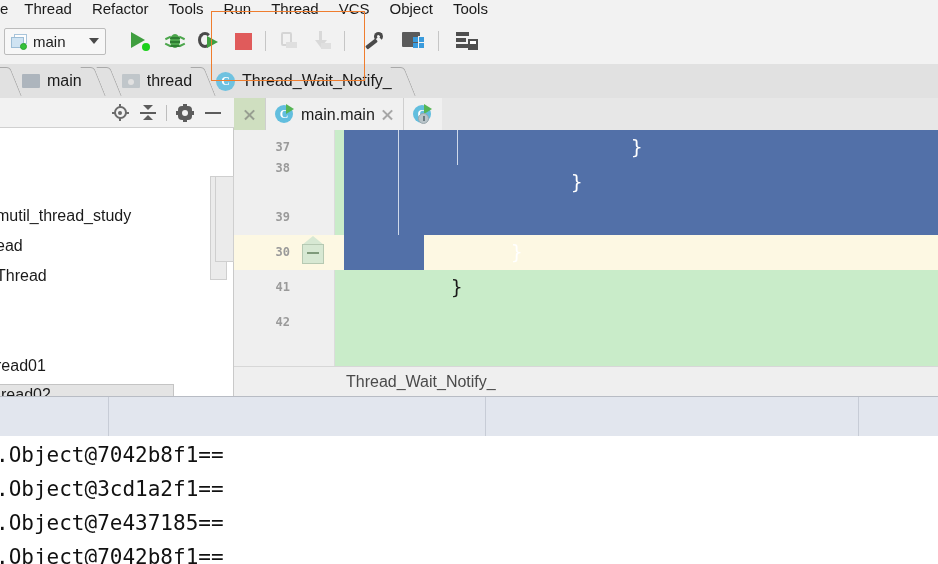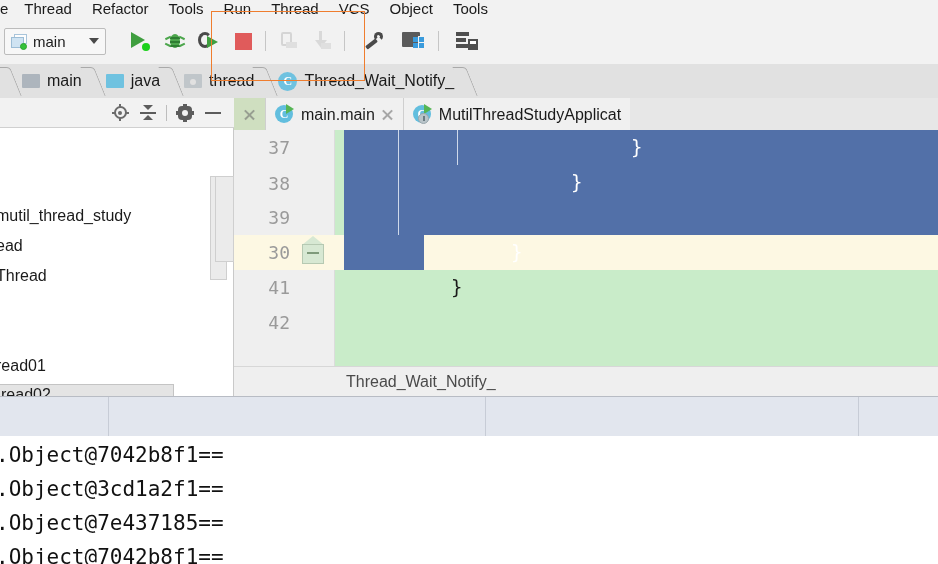--- a/index.html
+++ b/index.html
@@ -166,21 +166,21 @@
   .jcls .play{position:absolute;left:11px;top:0px;width:0;height:0;border-top:5px solid transparent;border-bottom:5px solid transparent;border-left:8px solid #55b555;}
   .jcls .badge{position:absolute;left:5px;top:9px;width:11px;height:11px;border-radius:50%;background:#b9c4c9;border:1px solid #9aa7ad;box-sizing:border-box;}
   .jcls .badge:after{content:"";position:absolute;left:4px;top:2px;width:2px;height:5px;background:#6b7b82;}
 
   
   .editor{
     position:absolute;left:234px;top:130px;width:704px;height:236px;
     background:#ffffff;overflow:hidden;
   }
   .gutter{position:absolute;left:0;top:0;width:101px;height:236px;background:#efefef;border-right:1px solid #dcdcdc;box-sizing:border-box;}
-  .gline{position:absolute;right:44px;font-family:"DejaVu Sans Mono",monospace;font-size:18px;color:#9a9a9a;line-height:35px;height:35px;}
+  .gline{position:absolute;right:44px;font-family:"DejaVu Sans Mono",monospace;font-size:12px;color:#9a9a9a;line-height:35px;height:35px;font-weight:bold;}
   .gline.cur{color:#9a9a9a;}
   .gut-cur{position:absolute;left:0;width:101px;height:35px;background:#fdf8e3;}
   .fold{position:absolute;left:68px;width:22px;height:26px;}
   .fold .box{position:absolute;left:0;top:6px;width:22px;height:20px;background:#d7e8d3;border:1px solid #b6c9b2;box-sizing:border-box;}
   .fold .cap{position:absolute;left:0px;top:-2px;width:0;height:0;border-left:11px solid transparent;border-right:11px solid transparent;border-bottom:9px solid #d7e8d3;}
   .fold .ln{position:absolute;left:5px;top:14px;width:12px;height:1.6px;background:#7f9a7b;}
 
   .codearea{position:absolute;left:101px;top:0;width:603px;height:236px;}
   .band{position:absolute;left:0;width:603px;height:35px;}
   .band.green{background:#c9ecc9;}
@@ -339,27 +339,20 @@
   <div class="crumbbar">
     <div class="crumb-sep"></div>
     <div class="crumb">
       <span class="folder gray">
           <span class="tab"></span>
           <span class="bd"></span>
         </span>
       <span class="txt">main</span>
     </div>
     <div class="crumb-sep"></div>
-    <div class="crumb">
-      <span class="folder blue">
-          <span class="tab"></span>
-          <span class="bd"></span>
-        </span>
-      <span class="txt">java</span>
-    </div>
     <div class="crumb-sep"></div>
     <div class="crumb">
       <span class="folder dim">
           <span class="tab"></span>
           <span class="bd"></span>
         </span>
       <span class="txt">thread</span>
     </div>
     <div class="crumb-sep"></div>
     <div class="crumb">
@@ -426,30 +419,29 @@
       <span class="label">main.main</span>
       <span class="close"></span>
     </div>
     <div class="tab plain">
       <span class="jcls">
         <span class="circ"></span>
           <span class="ch">C</span>
           <span class="play"></span>
           <span class="badge"></span>
       </span>
-      <span class="label">MutilThreadStudyApplicat</span>
     </div>
   </div>
 
   <div class="editor">
 
     <div class="gutter">
       <div class="gut-cur" style="top:105px"></div>
       <div class="gline" style="top:0px">37</div>
-      <div class="gline" style="top:36px">38</div>
+      <div class="gline" style="top:21px">38</div>
       <div class="gline" style="top:70px">39</div>
       <div class="gline cur" style="top:105px">30</div>
       <div class="gline" style="top:140px">41</div>
       <div class="gline" style="top:175px">42</div>
       <div class="fold" style="top:108px">
         <span class="cap"></span>
           <span class="box"></span>
           <span class="ln"></span>
       </div>
     </div>

